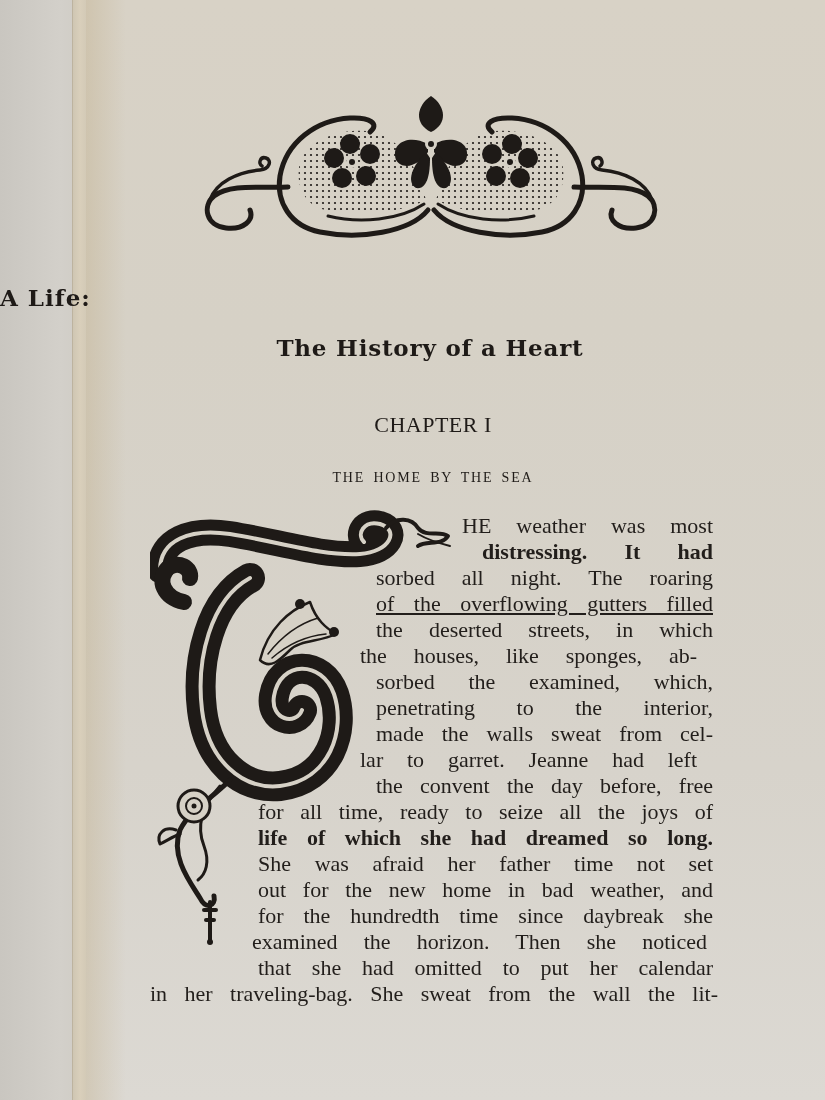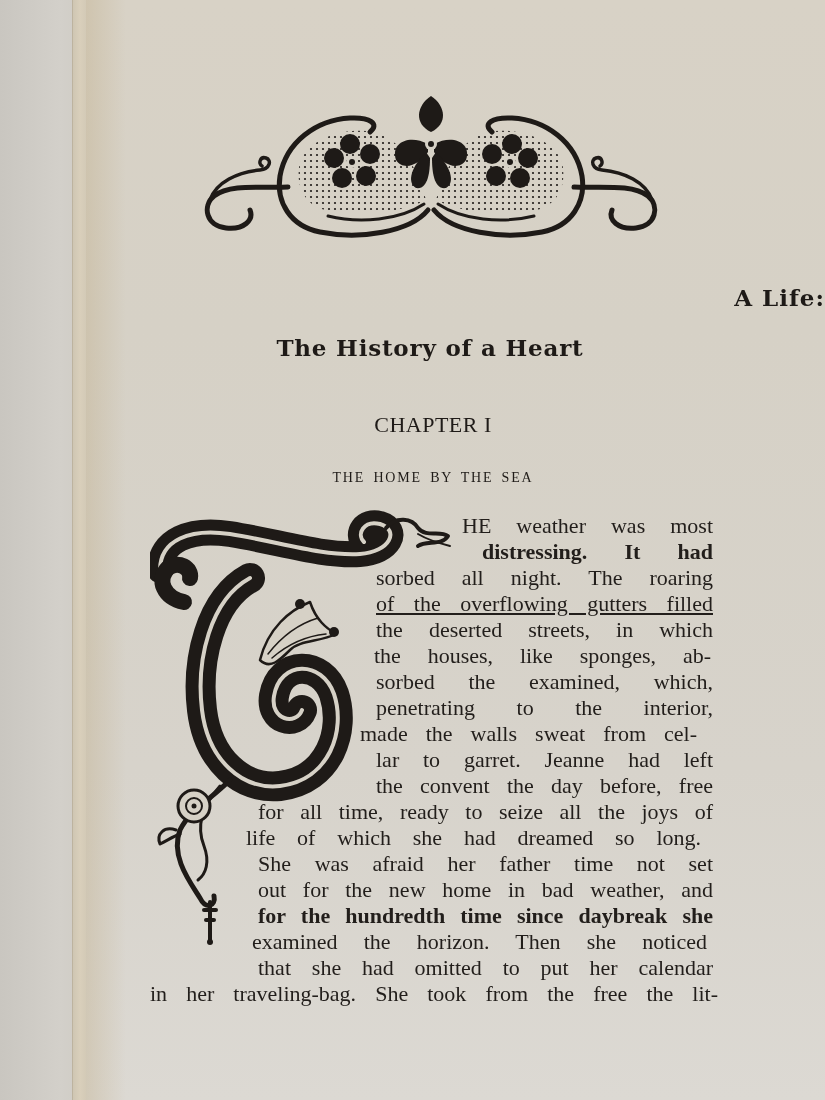--- a/index.html
+++ b/index.html
@@ -42,21 +42,21 @@
     }
     .ornament {
       position: absolute;
       left: 200px; top: 92px;
       width: 462px; height: 150px;
     }
     .title-line-1 {
       position: absolute;
       left: 0; width: 825px;
       top: 284px;
-      text-align: right;
+      text-align: left;
       font-family: "DejaVu Serif", serif;
       font-weight: bold;
       font-size: 23px;
       letter-spacing: 1px;
       color: #1e1a17;
     }
     .title-line-2 {
       position: absolute;
       left: 0; width: 860px;
       top: 334px;
@@ -204,27 +204,27 @@
     <circle cx="60" cy="432" r="3" fill="#1e1a17" stroke="none"></circle>
   </g>
 </svg>
 
 <div class="body-text">
   <div class="body-line" style="left:462px; width:251px; top:0px;">HE weather was most</div>
   <div class="body-line" style="left:482px; width:231px; top:26px;font-weight:bold;">distressing.  It had</div>
   <div class="body-line" style="left:376px; width:337px; top:52px;">sorbed all night.  The roaring</div>
   <div class="body-line" style="left:376px; width:337px; top:78px;text-decoration:underline;">of the overflowing gutters filled</div>
   <div class="body-line" style="left:376px; width:337px; top:104px;">the deserted streets, in which</div>
-  <div class="body-line" style="left:374px; width:337px; top:130px;">the houses, like sponges, ab-</div>
+  <div class="body-line" style="left:360px; width:337px; top:130px;">the houses, like sponges, ab-</div>
   <div class="body-line" style="left:376px; width:337px; top:156px;">sorbed the examined, which,</div>
   <div class="body-line" style="left:376px; width:337px; top:182px;">penetrating to the interior,</div>
-  <div class="body-line" style="left:360px; width:337px; top:208px;">made the walls sweat from cel-</div>
-  <div class="body-line" style="left:376px; width:337px; top:234px;">lar to garret.  Jeanne had left</div>
+  <div class="body-line" style="left:376px; width:337px; top:208px;">made the walls sweat from cel-</div>
+  <div class="body-line" style="left:360px; width:337px; top:234px;">lar to garret.  Jeanne had left</div>
   <div class="body-line" style="left:376px; width:337px; top:260px;">the convent the day before, free</div>
   <div class="body-line" style="left:258px; width:455px; top:286px;">for all time, ready to seize all the joys of</div>
-  <div class="body-line" style="left:246px; width:455px; top:312px;">life of which she had dreamed so long.</div>
+  <div class="body-line" style="left:258px; width:455px; top:312px;font-weight:bold;">life of which she had dreamed so long.</div>
   <div class="body-line" style="left:258px; width:455px; top:338px;">She was afraid her father time not set</div>
   <div class="body-line" style="left:258px; width:455px; top:364px;">out for the new home in bad weather, and</div>
-  <div class="body-line" style="left:258px; width:455px; top:390px;font-weight:bold;">for the hundredth time since daybreak she</div>
+  <div class="body-line" style="left:258px; width:455px; top:390px;">for the hundredth time since daybreak she</div>
   <div class="body-line" style="left:252px; width:455px; top:416px;">examined the horizon.  Then she noticed</div>
   <div class="body-line" style="left:258px; width:455px; top:442px;">that she had omitted to put her calendar</div>
-  <div class="body-line" style="left:150px; width:568px; top:468px;">in her traveling-bag.  She took from the free the lit-</div>
+  <div class="body-line" style="left:150px; width:568px; top:468px;">in her traveling-bag.  She sweat from the wall the lit-</div>
 </div>
 
 </body></html>

